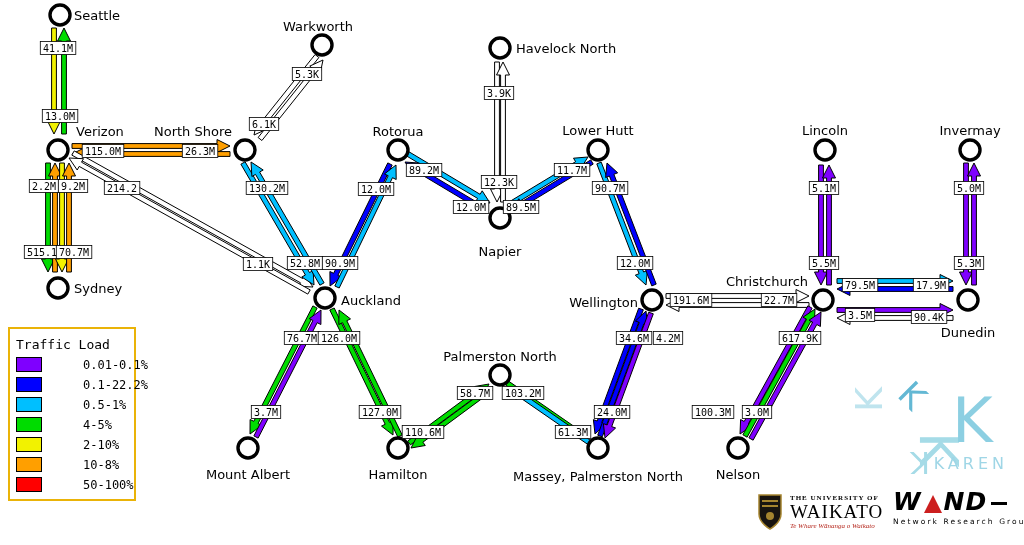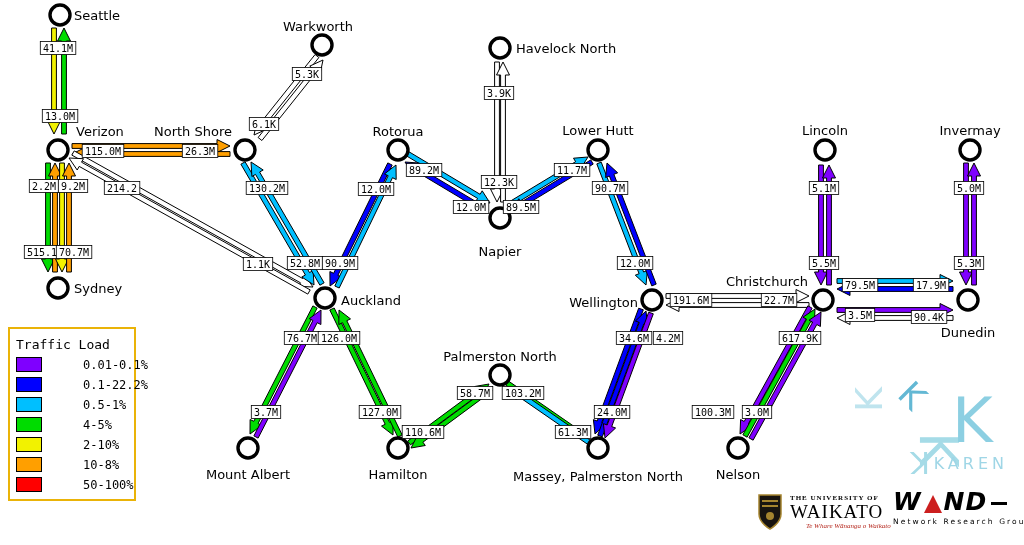--- a/index.html
+++ b/index.html
@@ -14,21 +14,21 @@
   .lrow{display:flex;align-items:center;margin-top:5px;}
   .swatch{width:24px;height:13px;border:1px solid #000;display:inline-block;margin-right:7px;flex:none;}
   .llabel{font-size:12px;color:#000;white-space:nowrap;margin-left:34px;}
   
   .created{position:absolute;left:4px;top:512px;font:11px "DejaVu Sans Mono",monospace;color:#000;}
   
   .waikato-logo{position:absolute;left:757px;top:493px;display:flex;align-items:center;}
   .crest{width:26px;height:38px;margin-right:7px;flex:none;}
   .wk-line1{font-family:"Liberation Serif",serif;font-weight:bold;font-size:7px;letter-spacing:1px;color:#000;}
   .wk-line2{font-family:"Liberation Serif",serif;font-size:19px;letter-spacing:1px;line-height:1.05;color:#000000;}
-  .wk-line3{font-family:"Liberation Serif",serif;font-style:italic;font-size:7px;color:#b5271d;margin-top:1px;margin-left:16px;}
+  .wk-line3{font-family:"Liberation Serif",serif;font-style:italic;font-size:7px;color:#b5271d;margin-top:1px;}
   
   .wand-logo{position:absolute;left:893px;top:489px;width:126px;}
   .wand-name{display:flex;align-items:flex-end;line-height:1;}
   .wand-w,.wand-nd{font-family:"DejaVu Sans",sans-serif;font-style:italic;font-weight:900;
                    font-size:25px;color:#000;letter-spacing:1px;}
   .wand-tri{width:0;height:0;border-left:9px solid transparent;border-right:9px solid transparent;
             border-bottom:18px solid #cc1f1f;margin:0 2px 1px 2px;}
   .wand-dash{width:16px;height:3px;background:#000;margin:0 0 9px 4px;}
   .wand-sub{font-family:"DejaVu Sans",sans-serif;font-size:7.5px;letter-spacing:2.1px;
             color:#000;margin-top:3px;white-space:nowrap;}

